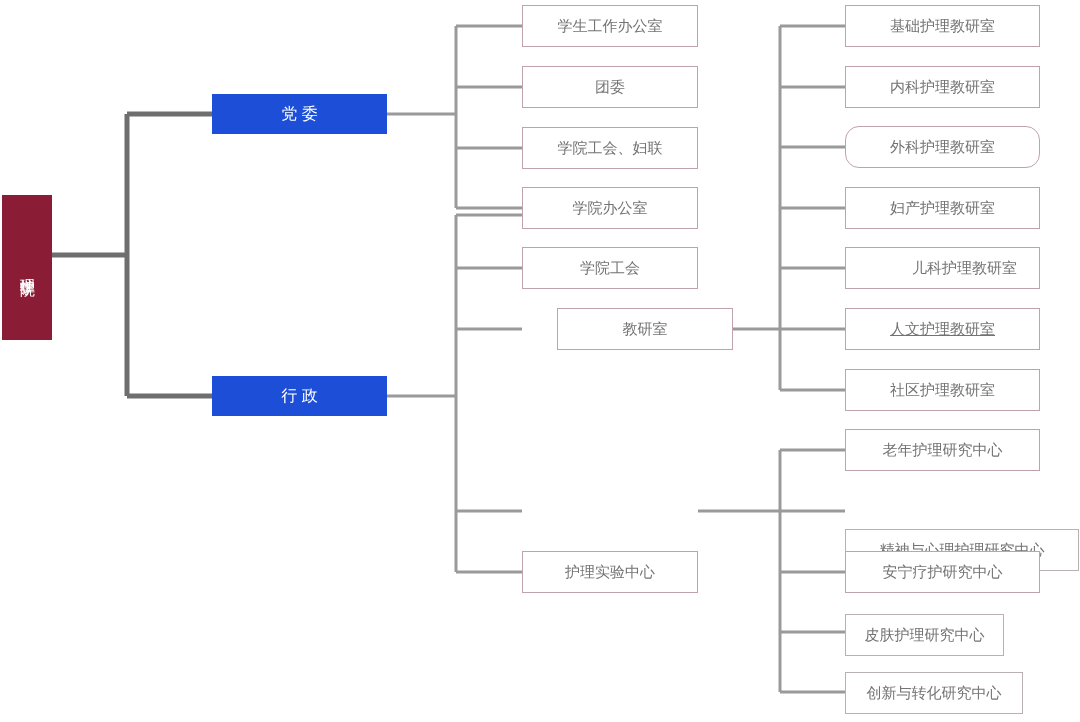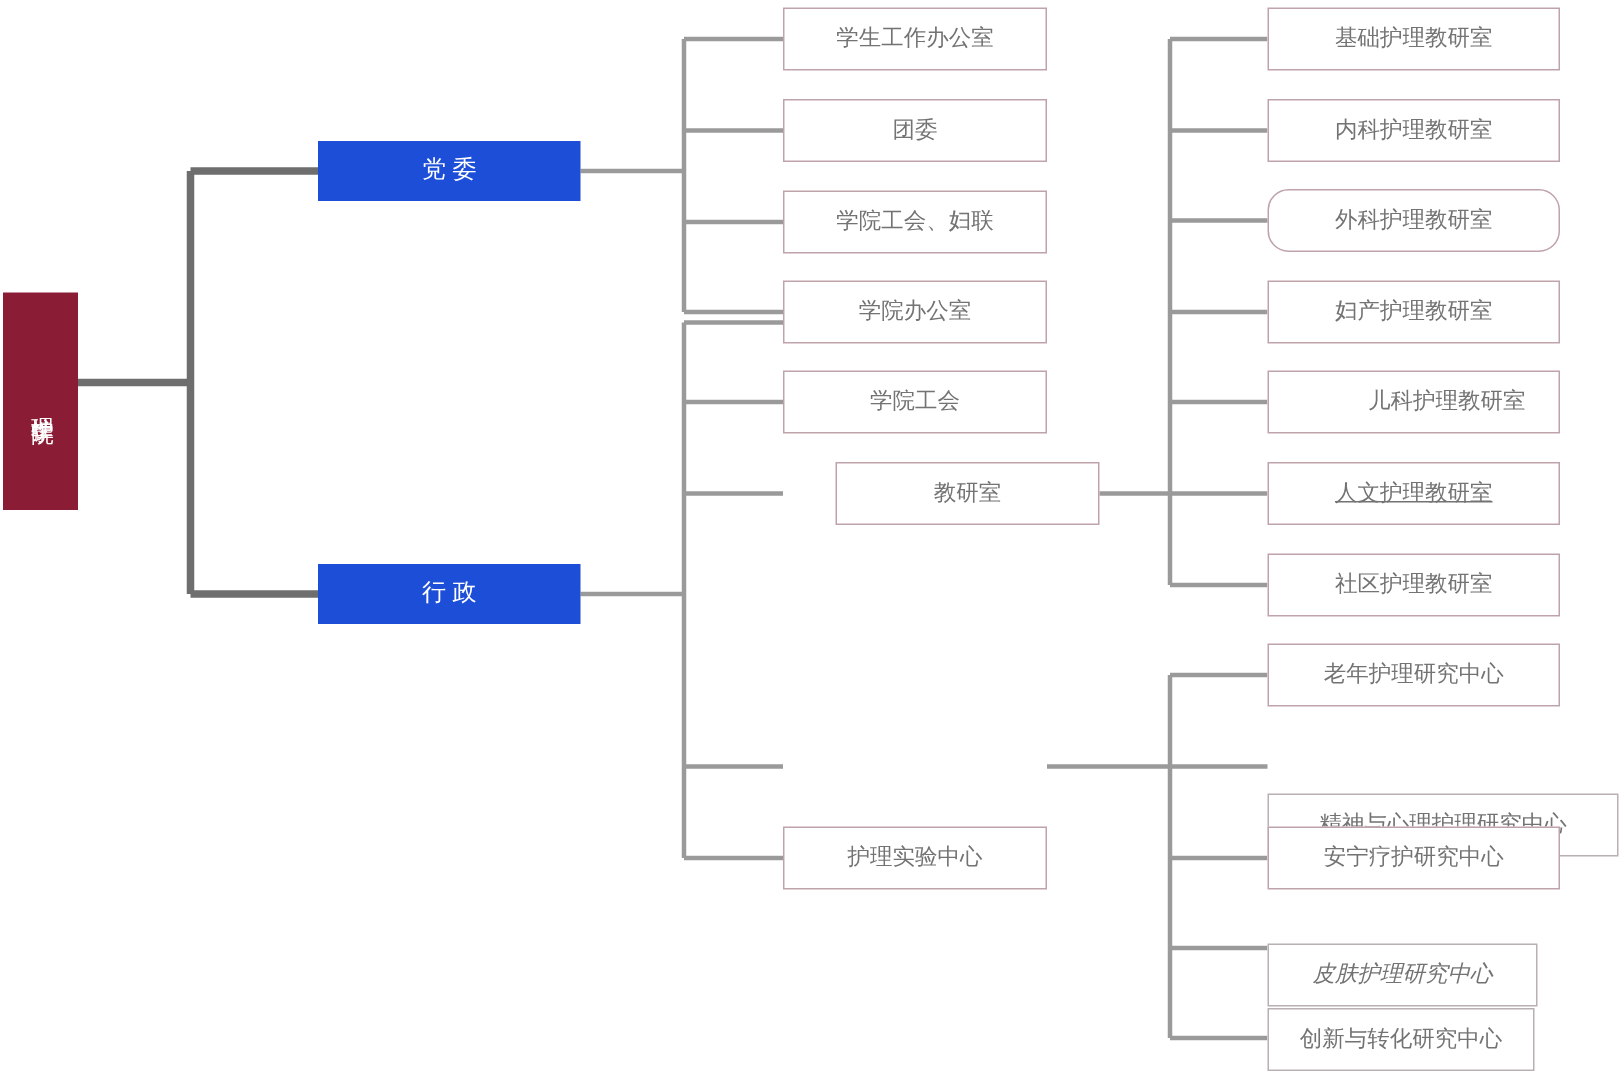--- a/index.html
+++ b/index.html
@@ -131,16 +131,16 @@
   <div class="node node-box" style="left:845px; top:66px; width:195px; height:42px;">内科护理教研室</div>
   <div class="node node-box" style="left:845px; top:126px; width:195px; height:42px;border-radius:14px;">外科护理教研室</div>
   <div class="node node-box" style="left:845px; top:187px; width:195px; height:42px;">妇产护理教研室</div>
   <div class="node node-box" style="left:845px; top:247px; width:195px; height:42px;padding-left:44px;">儿科护理教研室</div>
   <div class="node node-box" style="left:845px; top:308px; width:195px; height:42px;text-decoration:underline;">人文护理教研室</div>
   <div class="node node-box" style="left:845px; top:369px; width:195px; height:42px;">社区护理教研室</div>
 
   <div class="node node-box" style="left:845px; top:429px; width:195px; height:42px;">老年护理研究中心</div>
   <div class="node node-box node-box-plain" style="left:845px; top:490px; width:234px; height:42px;margin-top:39px;">精神与心理护理研究中心</div>
   <div class="node node-box" style="left:845px; top:551px; width:195px; height:42px;">安宁疗护研究中心</div>
-  <div class="node node-box node-box-plain" style="left:845px; top:629px; width:180px; height:42px;font-style:italic;">皮肤护理研究中心</div>
+  <div class="node node-box node-box-plain" style="left:845px; top:614px; width:159px; height:42px;">皮肤护理研究中心</div>
   <div class="node node-box node-box-plain" style="left:845px; top:672px; width:178px; height:42px;">创新与转化研究中心</div>
 
 </div>
 
 </body></html>

